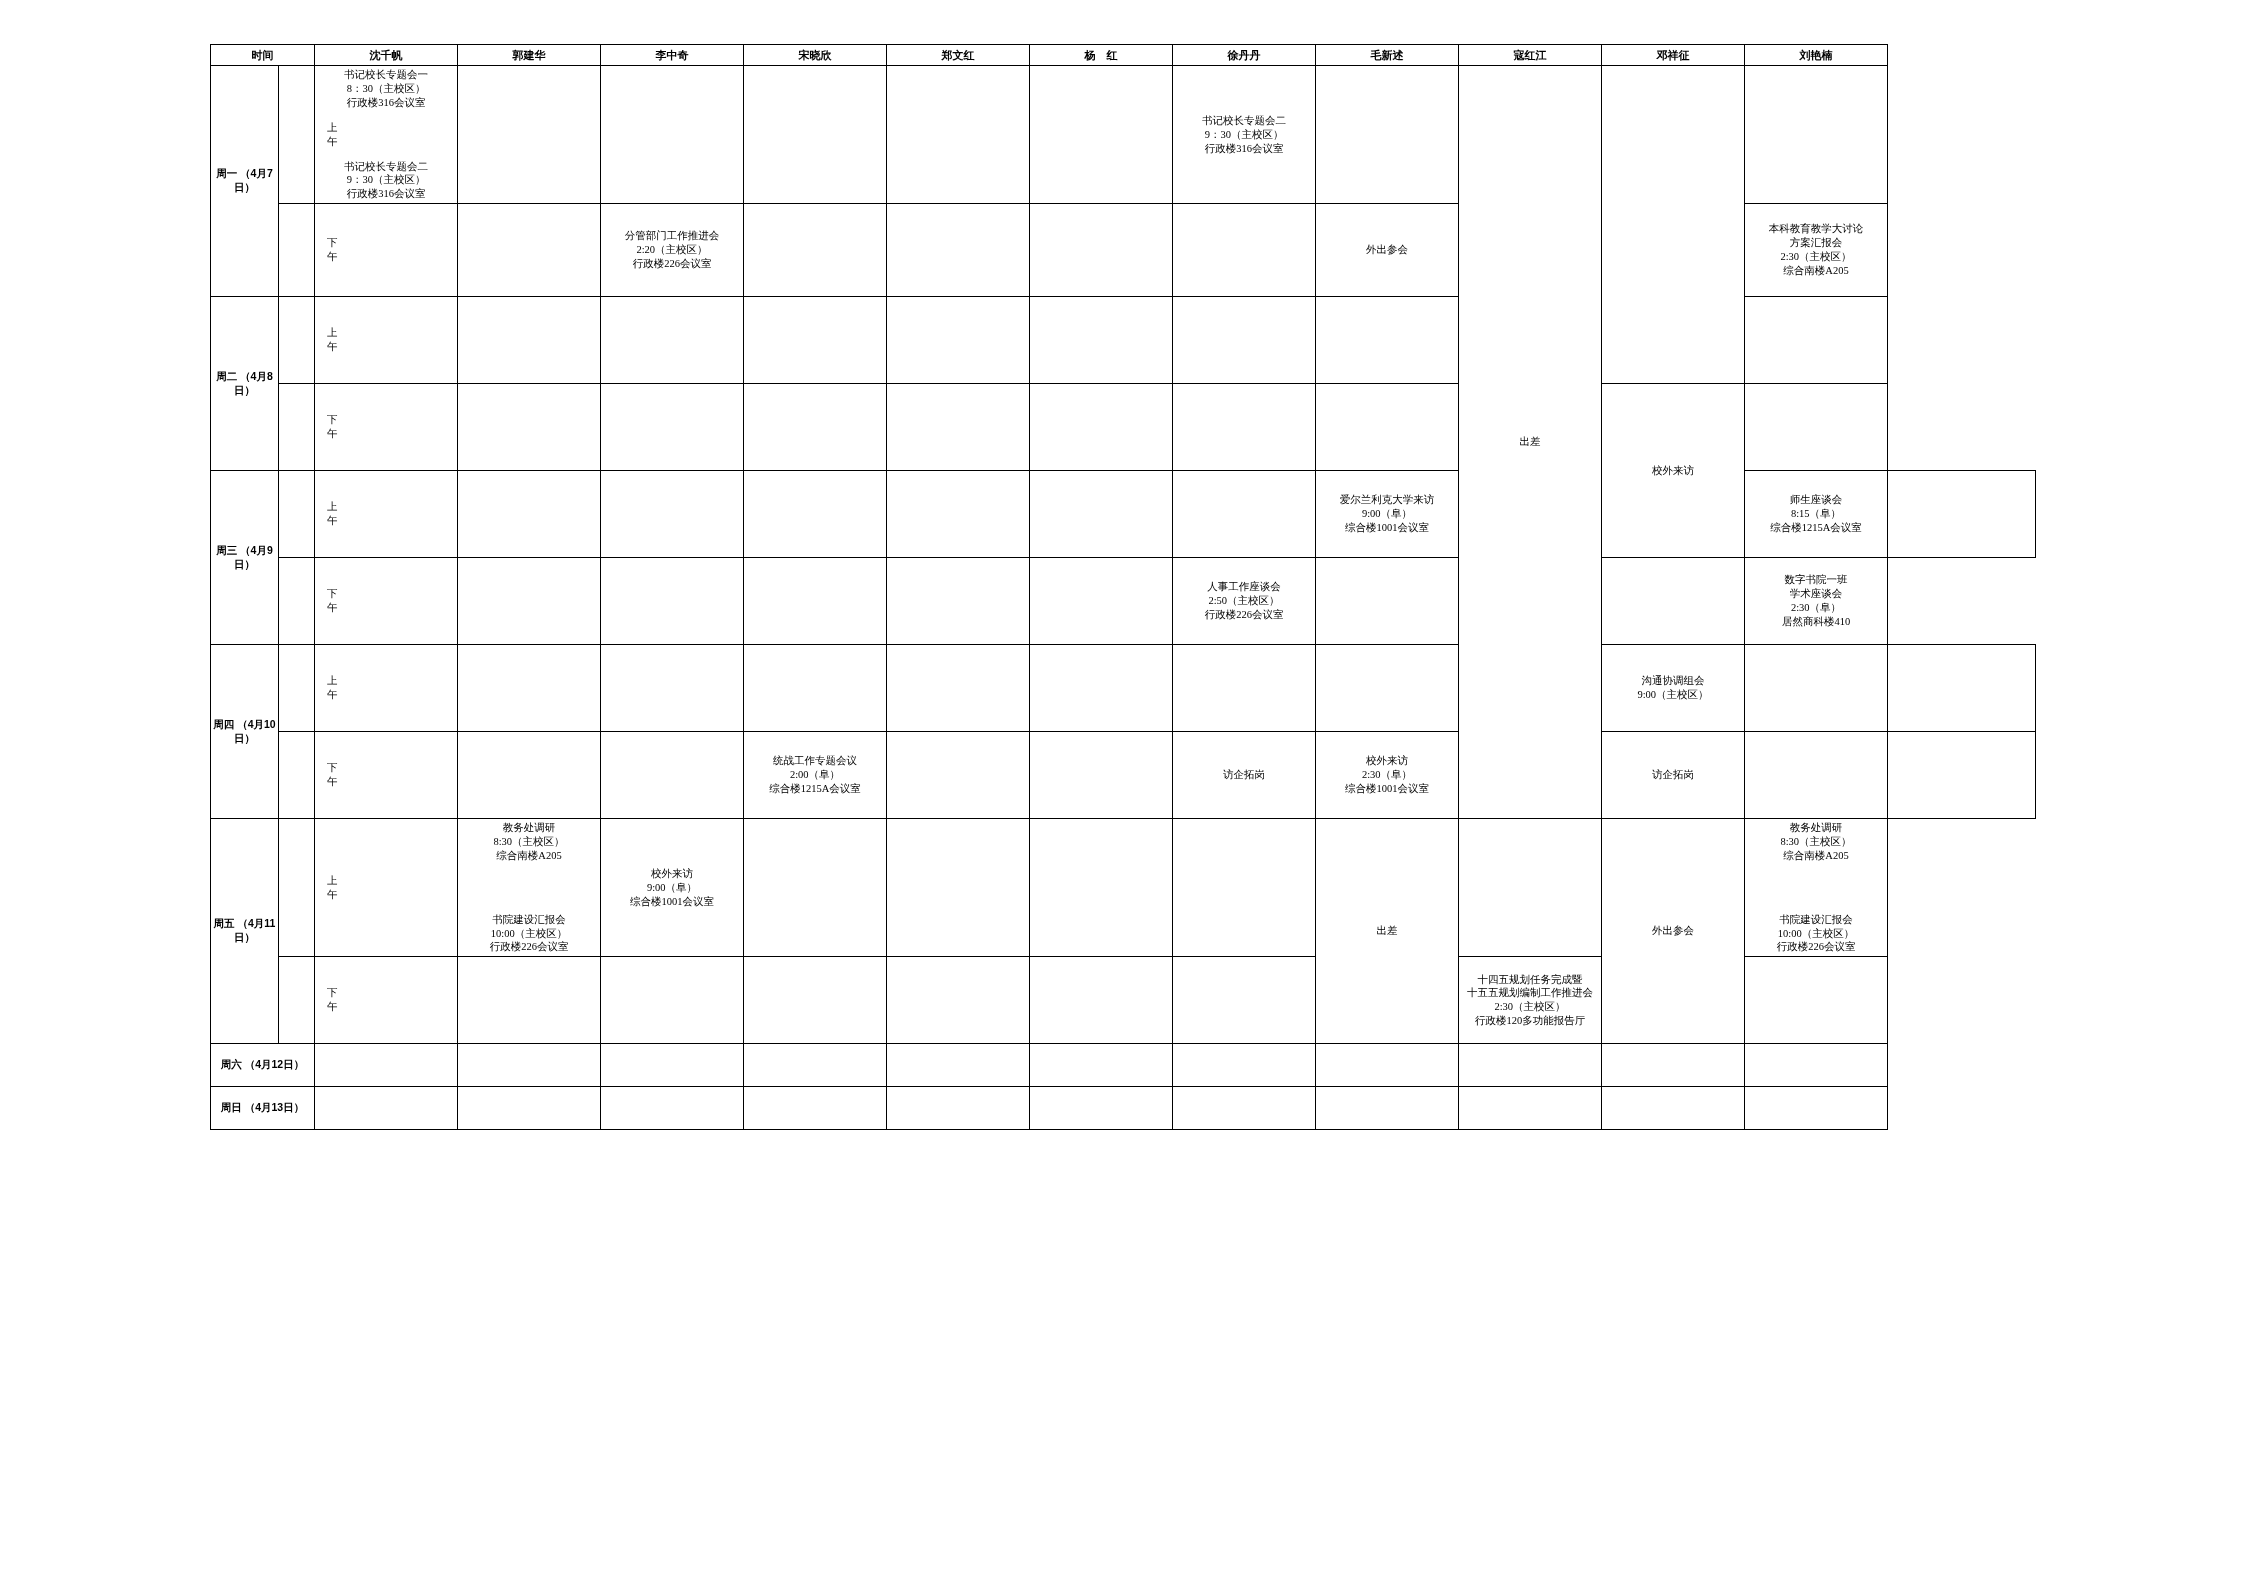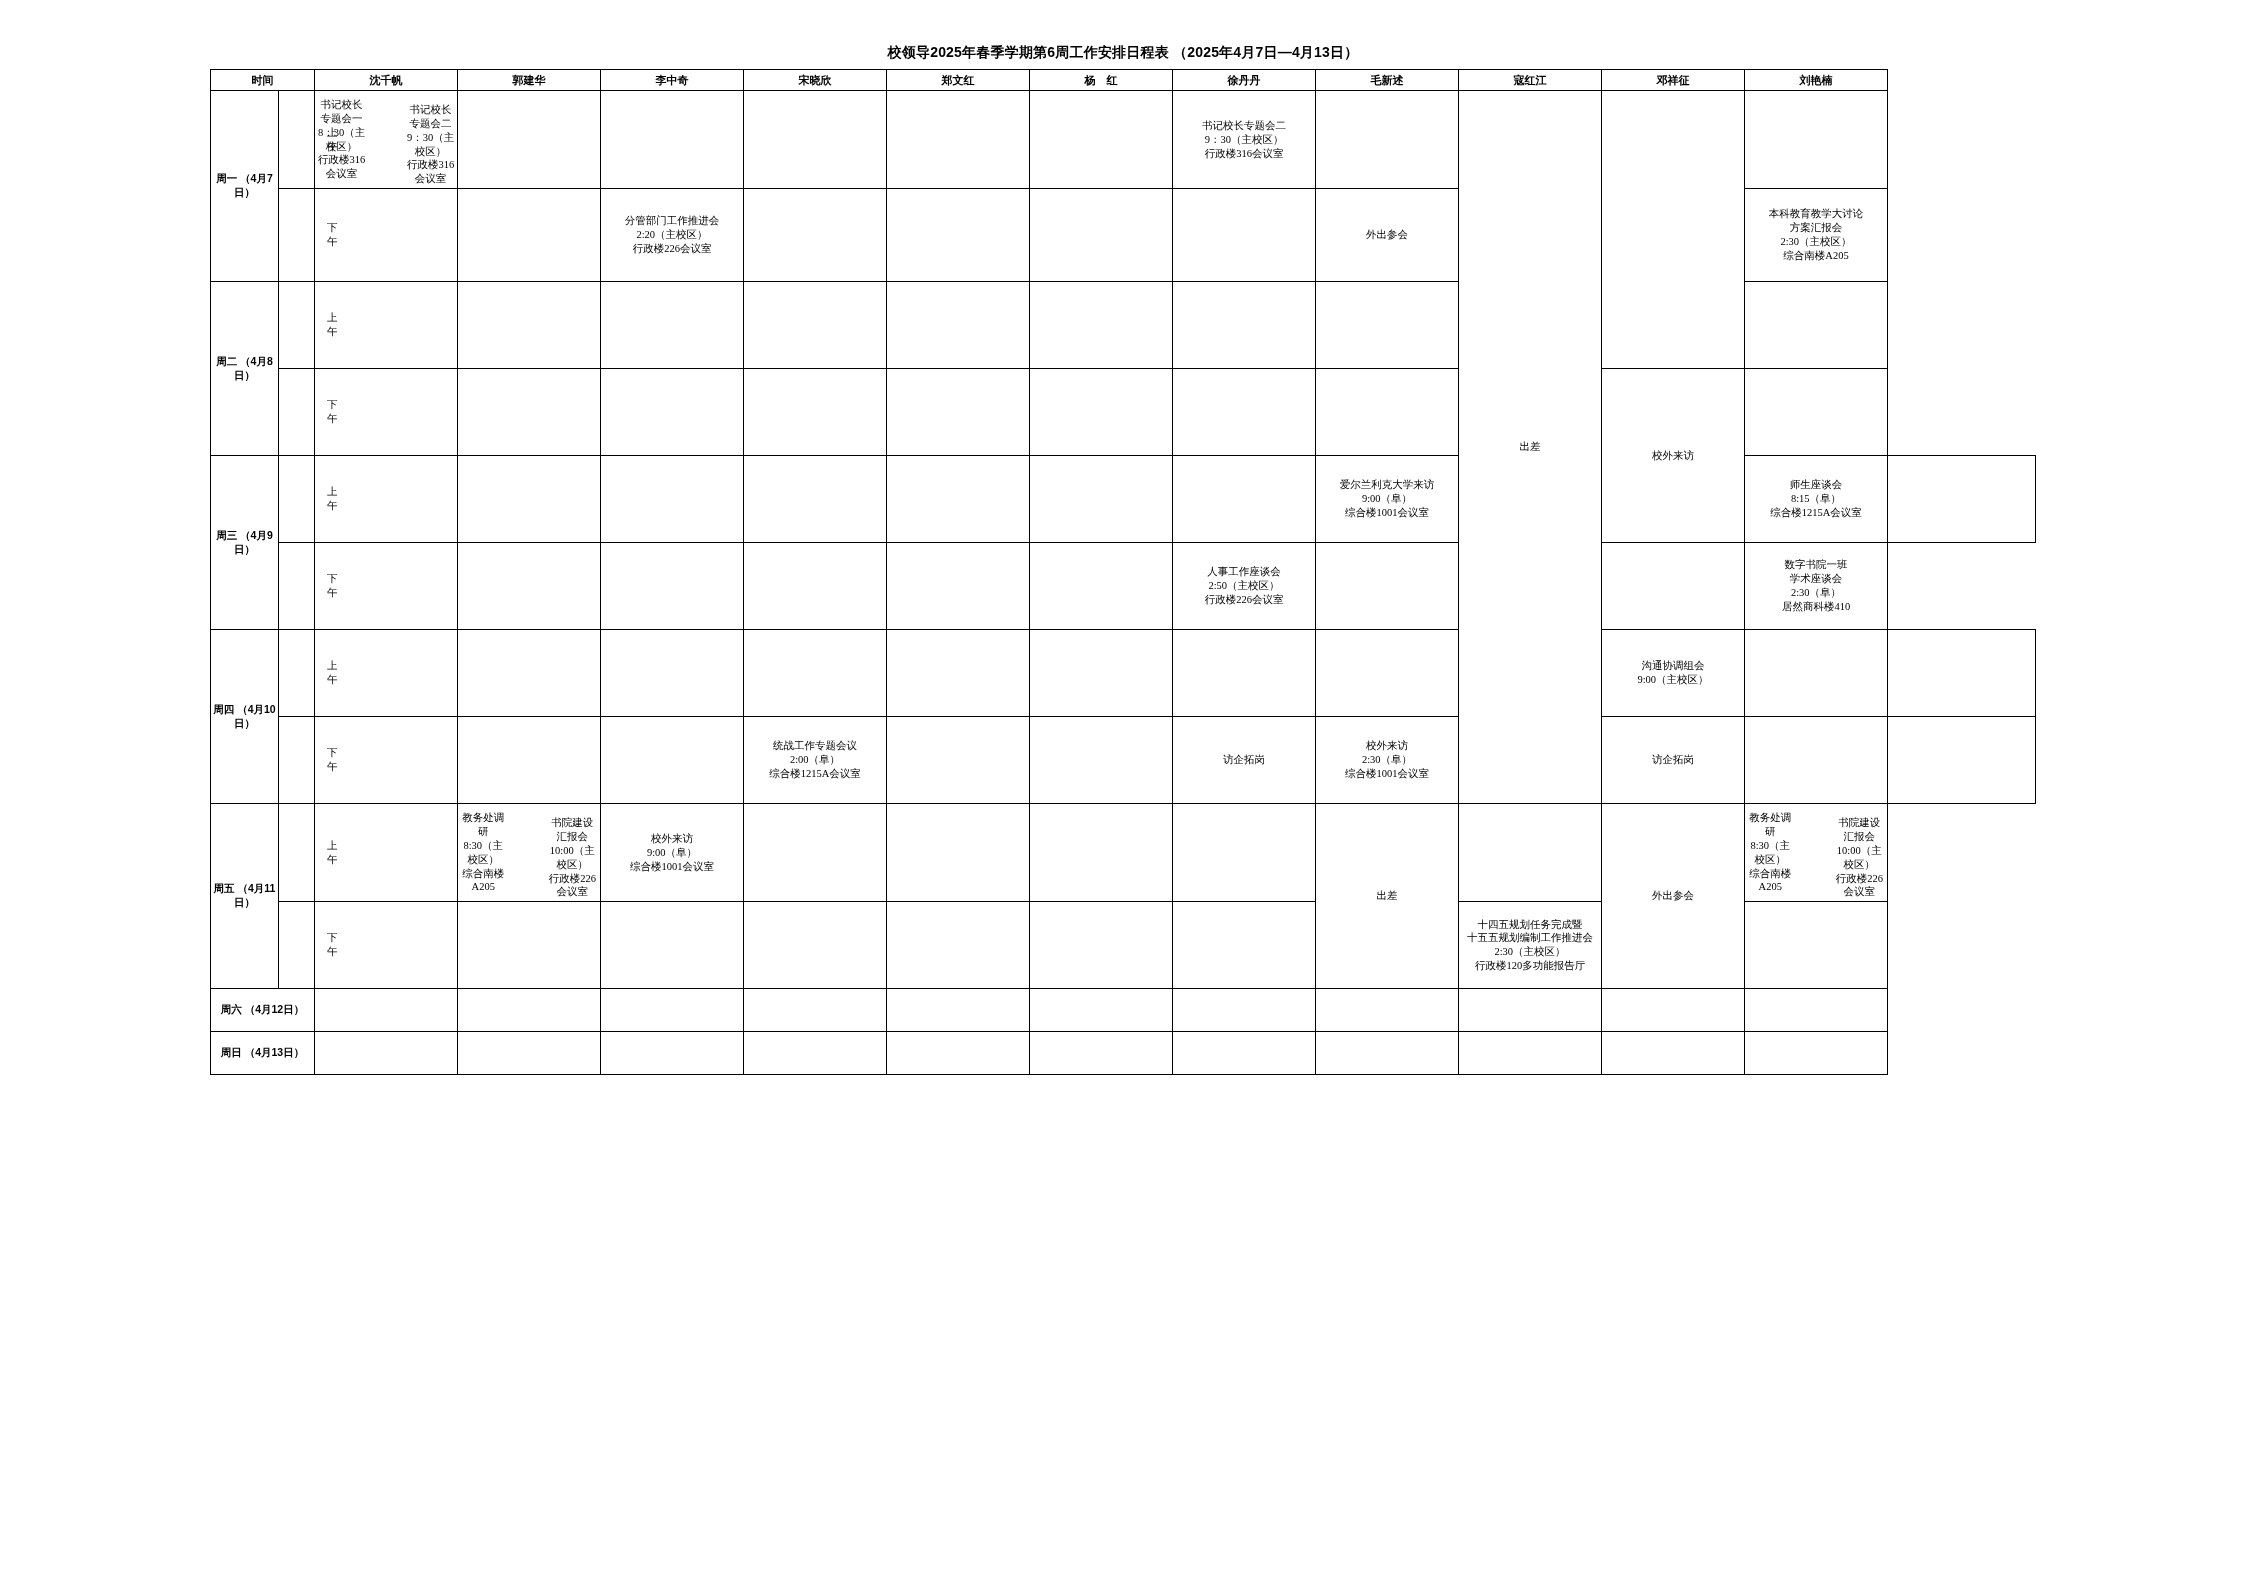--- a/index.html
+++ b/index.html
@@ -70,40 +70,39 @@
   }
   .ev {
     padding: 2px 2px;
     white-space: pre-line;
   }
   .ev + .ev {
     margin-top: 10px;
   }
   .cellwrap {
     display: flex;
-    flex-direction: row;
+    flex-direction: column;
     justify-content: center;
     align-items: center;
     height: 100%;
     gap: 36px;
   }
   tr.r-am1 td, tr.r-pm1 td { height: 92px; }
   tr.r-am2 td, tr.r-pm2 td { height: 86px; }
   tr.r-am3 td, tr.r-pm3 td { height: 86px; }
   tr.r-am4 td, tr.r-pm4 td { height: 86px; }
   tr.r-am5 td, tr.r-pm5 td { height: 86px; }
   tr.r-sat td { height: 42px; }
   tr.r-sun td { height: 42px; }
 </style>
 </head>
 <body>
 
 <div class="page">
 
-  <div class="doc-title">校领导2025年春季学期第6周工作安排日程表 （2025年4月7日—4月13日）</div>
 
   <table class="schedule">
     <colgroup>
       <col class="col-time">
         <col class="col-half">
       <col class="col-p">
         <col class="col-p">
         <col class="col-p">
         <col class="col-p">
         <col class="col-p">

